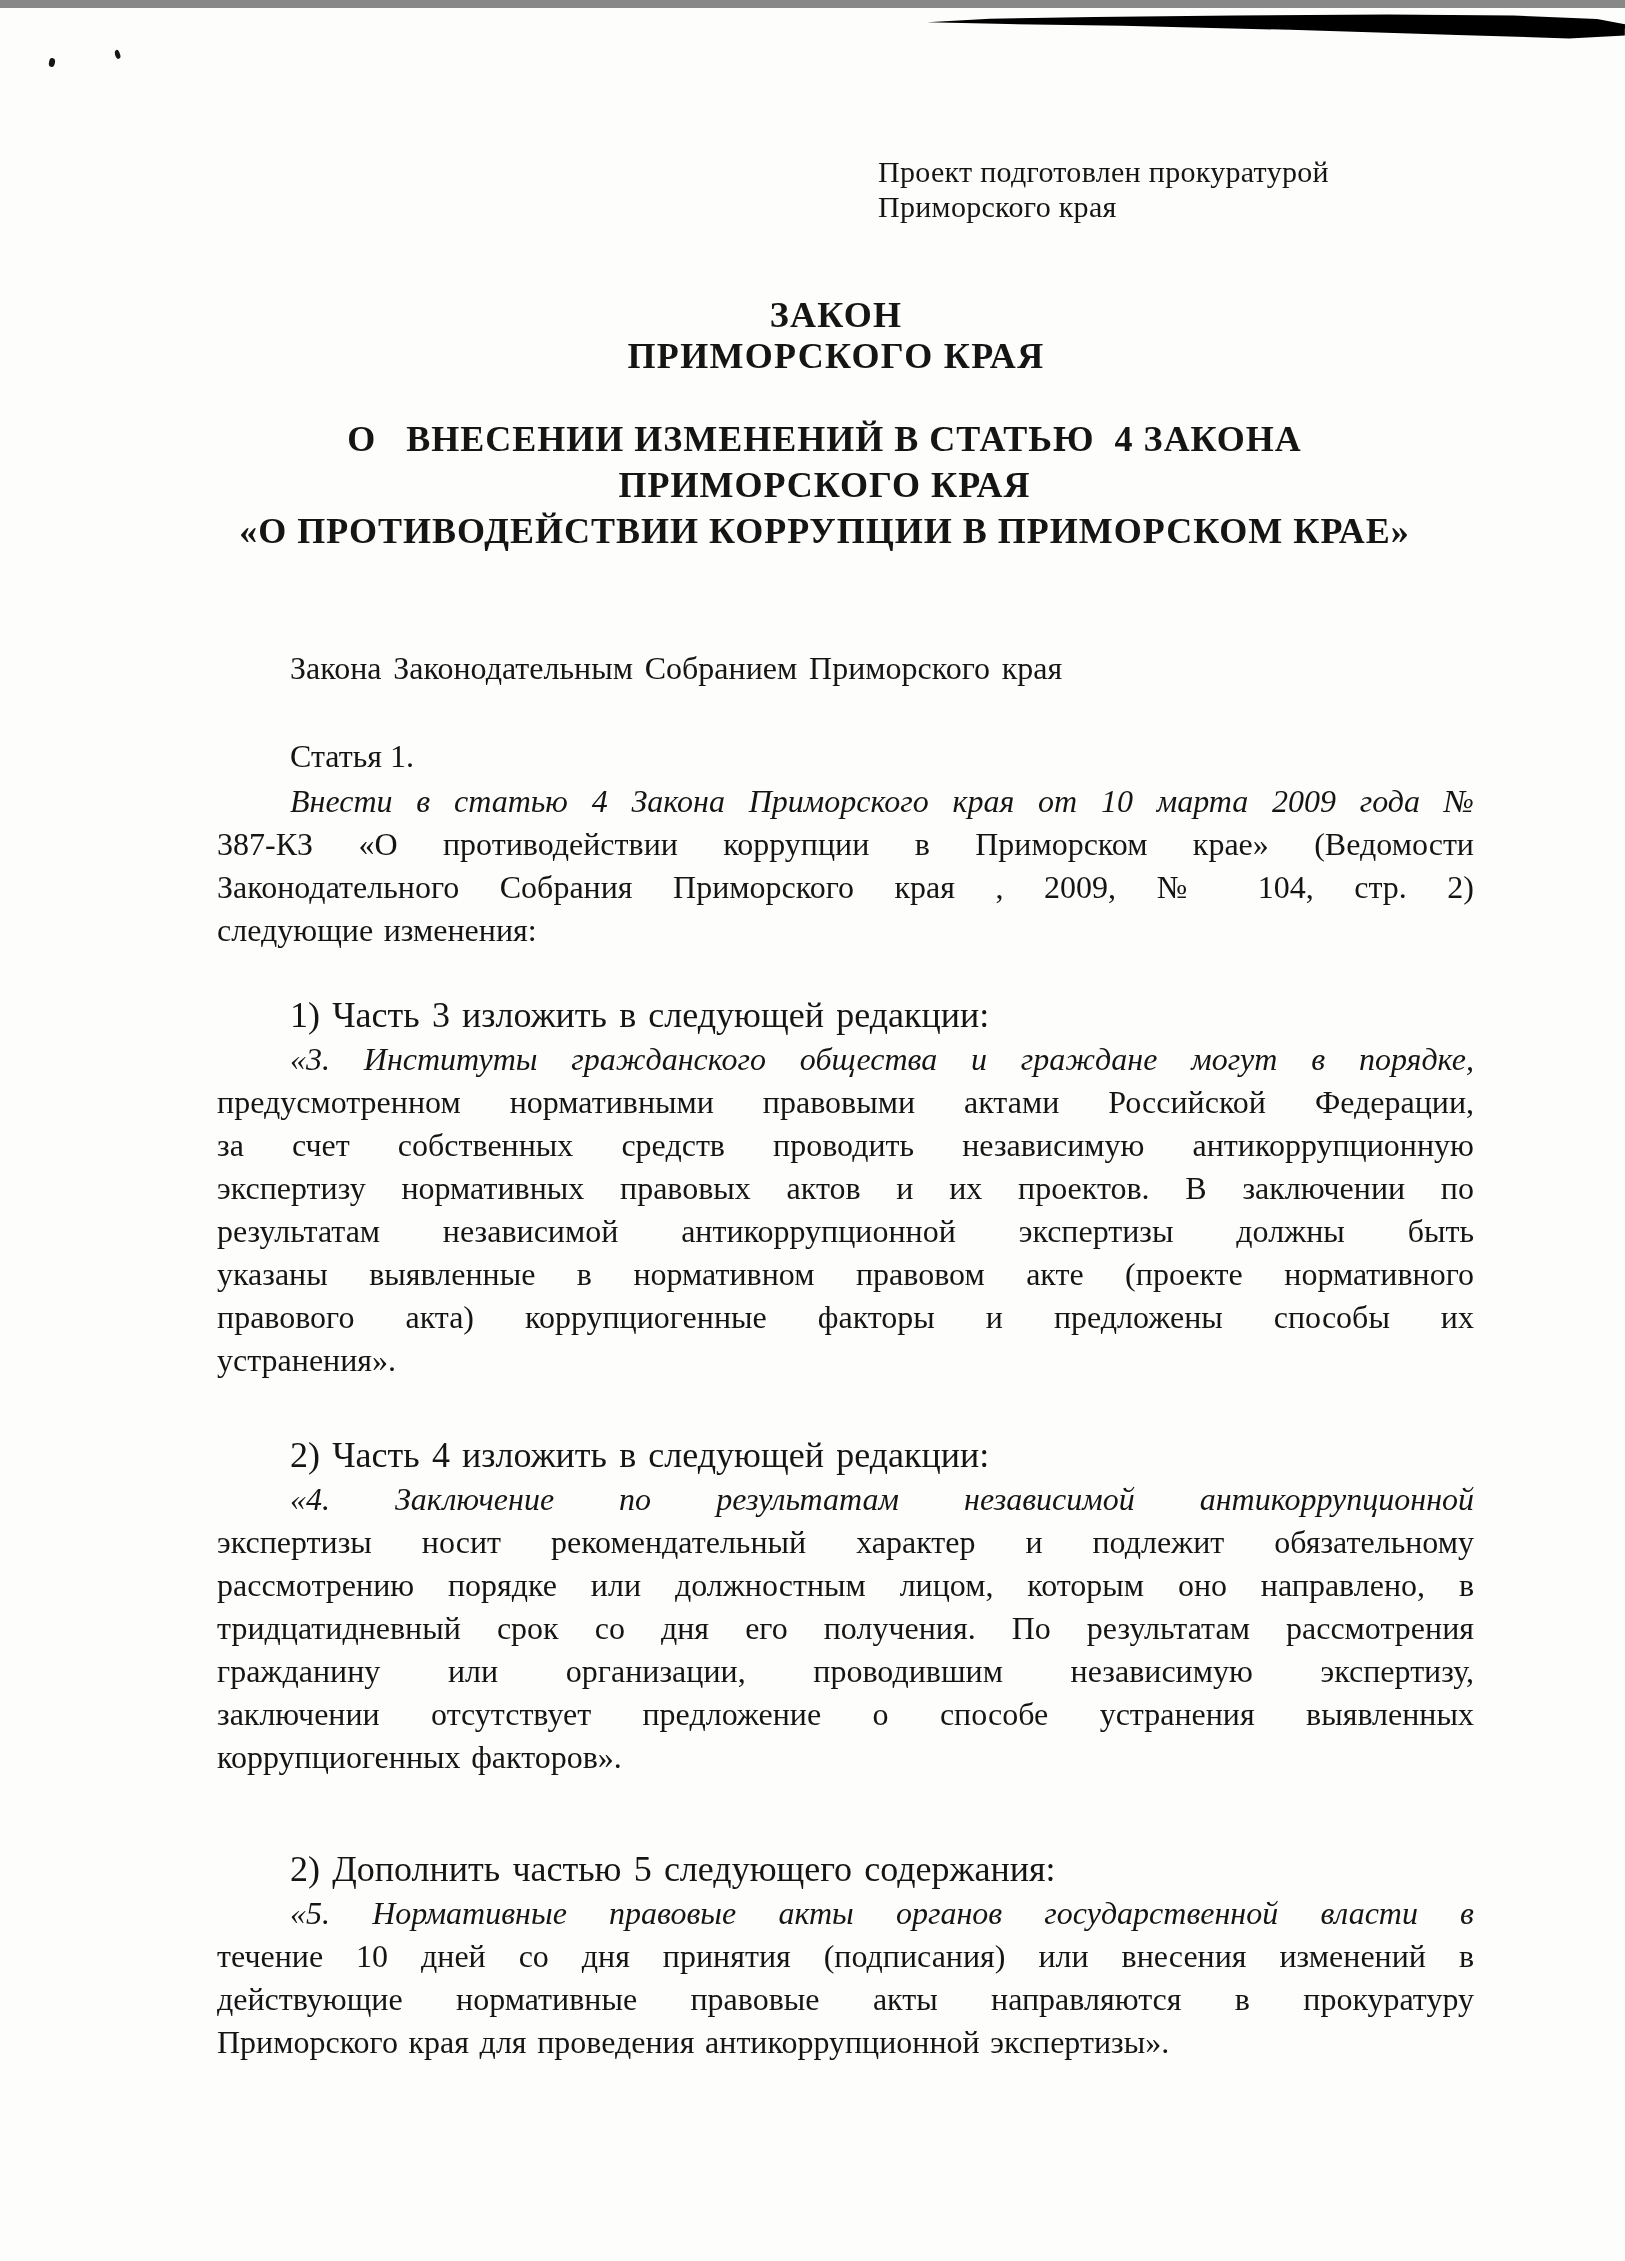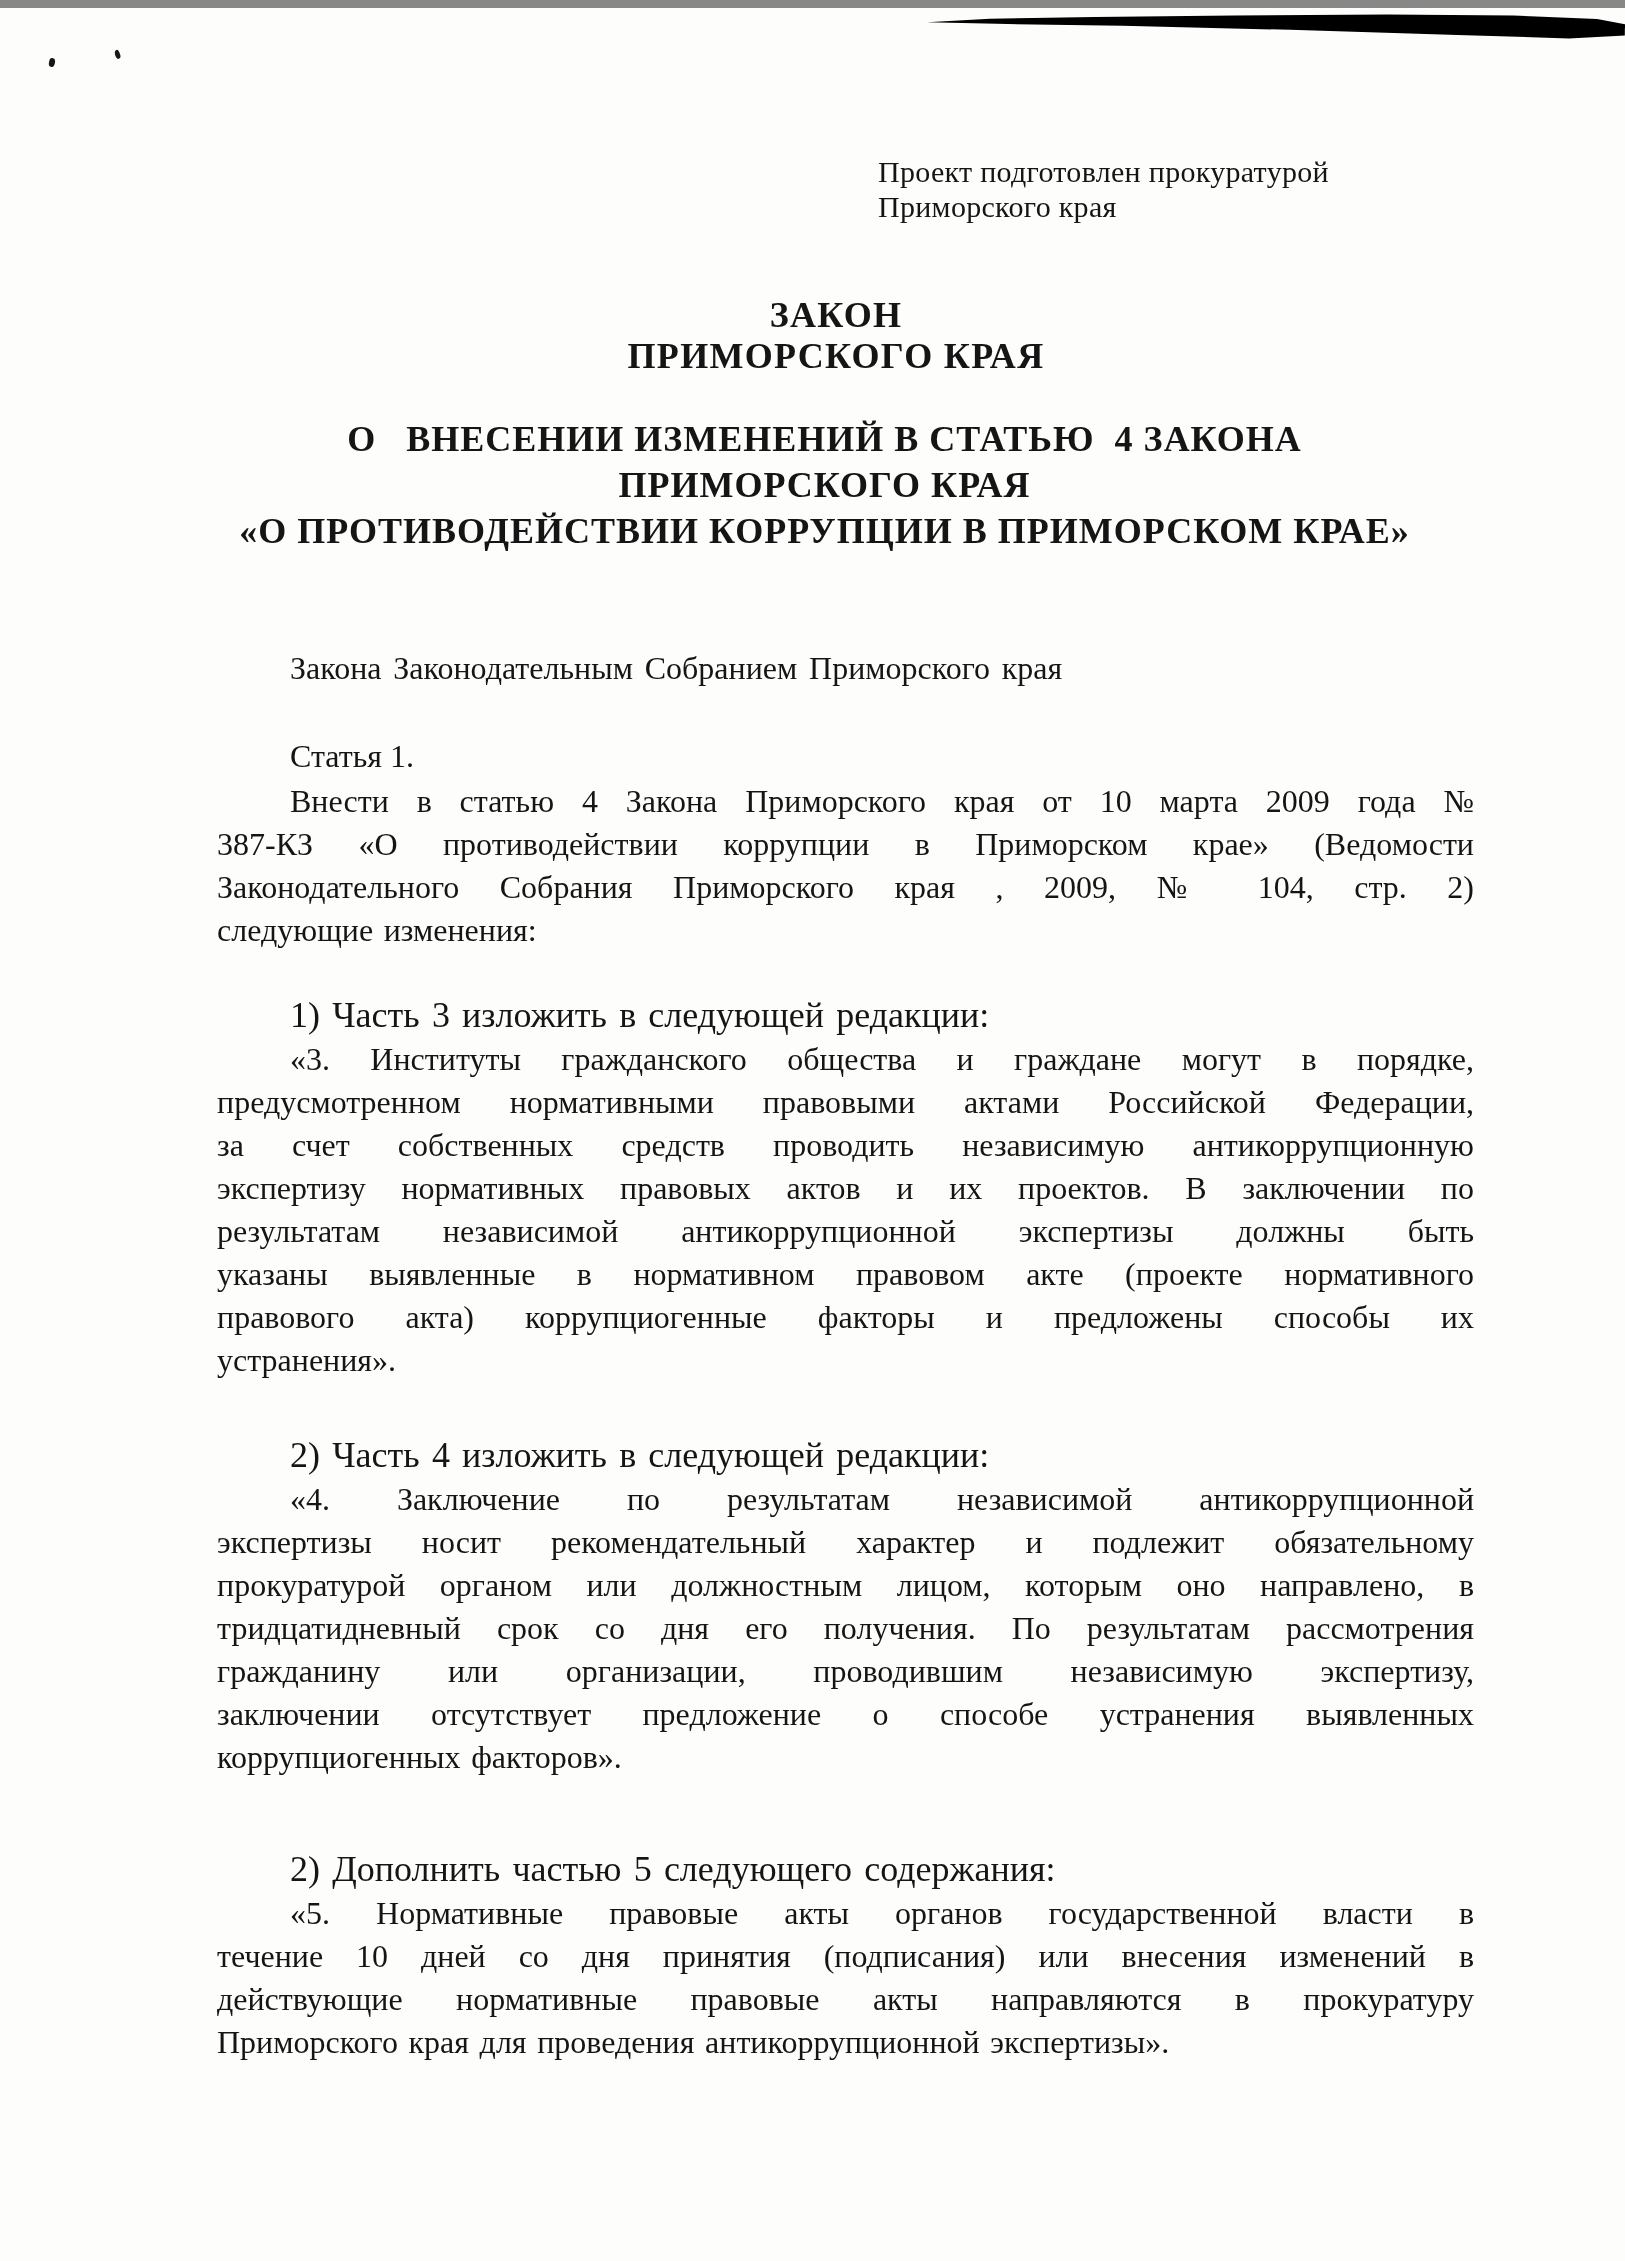--- a/index.html
+++ b/index.html
@@ -55,21 +55,21 @@
   .article-heading {
     position: absolute; left: 290px; top: 728px;
     font-size: 32px; line-height: 40px;
   }
 
   .para {
     position: absolute; left: 217px; width: 1257px;
     font-size: 32px; line-height: 43px; word-spacing: 2.6px;
   }
   .para .tline { text-align: justify; text-align-last: justify; }
-  .para .tline.first { text-indent: 73px; }
+  .para .tline.first { text-indent: 73px; font-style: italic; }
   .para .tline.last  { text-align-last: left; }
 
   .amend-label {
     position: absolute; left: 290px;
     font-size: 36px; line-height: 40px; word-spacing: 3.2px;
   }
 
   .intro  { top: 772px; }
   .lab-1  { top: 987px; }
   .body-1 { top: 1030px; }
@@ -116,21 +116,21 @@
       <div class="tline">результатам независимой антикоррупционной экспертизы должны быть</div>
       <div class="tline">указаны выявленные в нормативном правовом акте (проекте нормативного</div>
       <div class="tline">правового акта) коррупциогенные факторы и предложены способы их</div>
       <div class="tline last">устранения».</div>
     </div>
 
   <div class="amend-label lab-2">2) Часть 4 изложить в следующей редакции:</div>
   <div class="para body-2">
       <div class="tline first">«4. Заключение по результатам независимой антикоррупционной</div>
       <div class="tline">экспертизы носит рекомендательный характер и подлежит обязательному</div>
-      <div class="tline">прокуратурой органом или должностным лицом, которым оно направлено, в</div>
+      <div class="tline">рассмотрению порядке или должностным лицом, которым оно направлено, в</div>
       <div class="tline">тридцатидневный срок со дня его получения. По результатам рассмотрения</div>
       <div class="tline">гражданину или организации, проводившим независимую экспертизу,</div>
       <div class="tline">заключении отсутствует предложение о способе устранения выявленных</div>
       <div class="tline last">коррупциогенных факторов».</div>
     </div>
 
   <div class="amend-label lab-3">2) Дополнить частью 5 следующего содержания:</div>
   <div class="para body-3">
       <div class="tline first">«5. Нормативные правовые акты органов государственной власти в</div>
       <div class="tline">течение 10 дней со дня принятия (подписания) или внесения изменений в</div>

